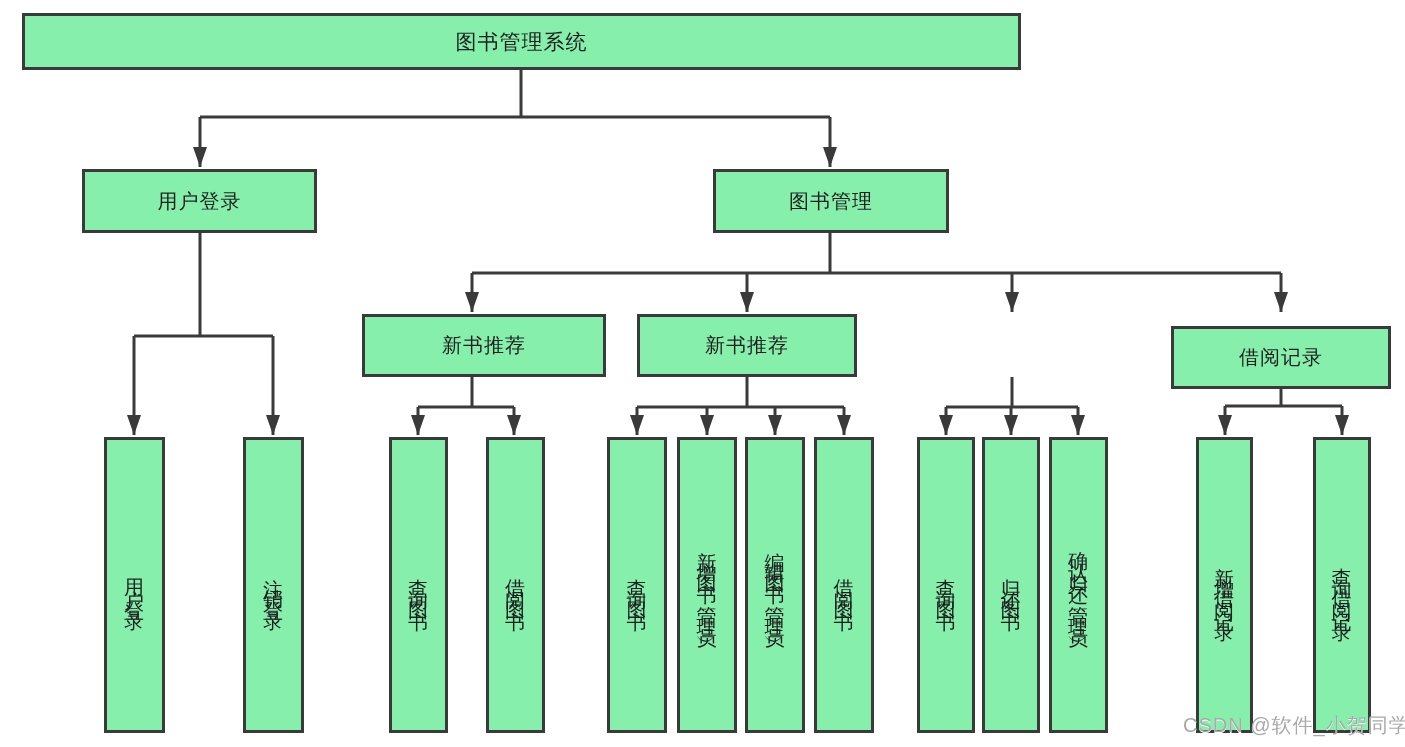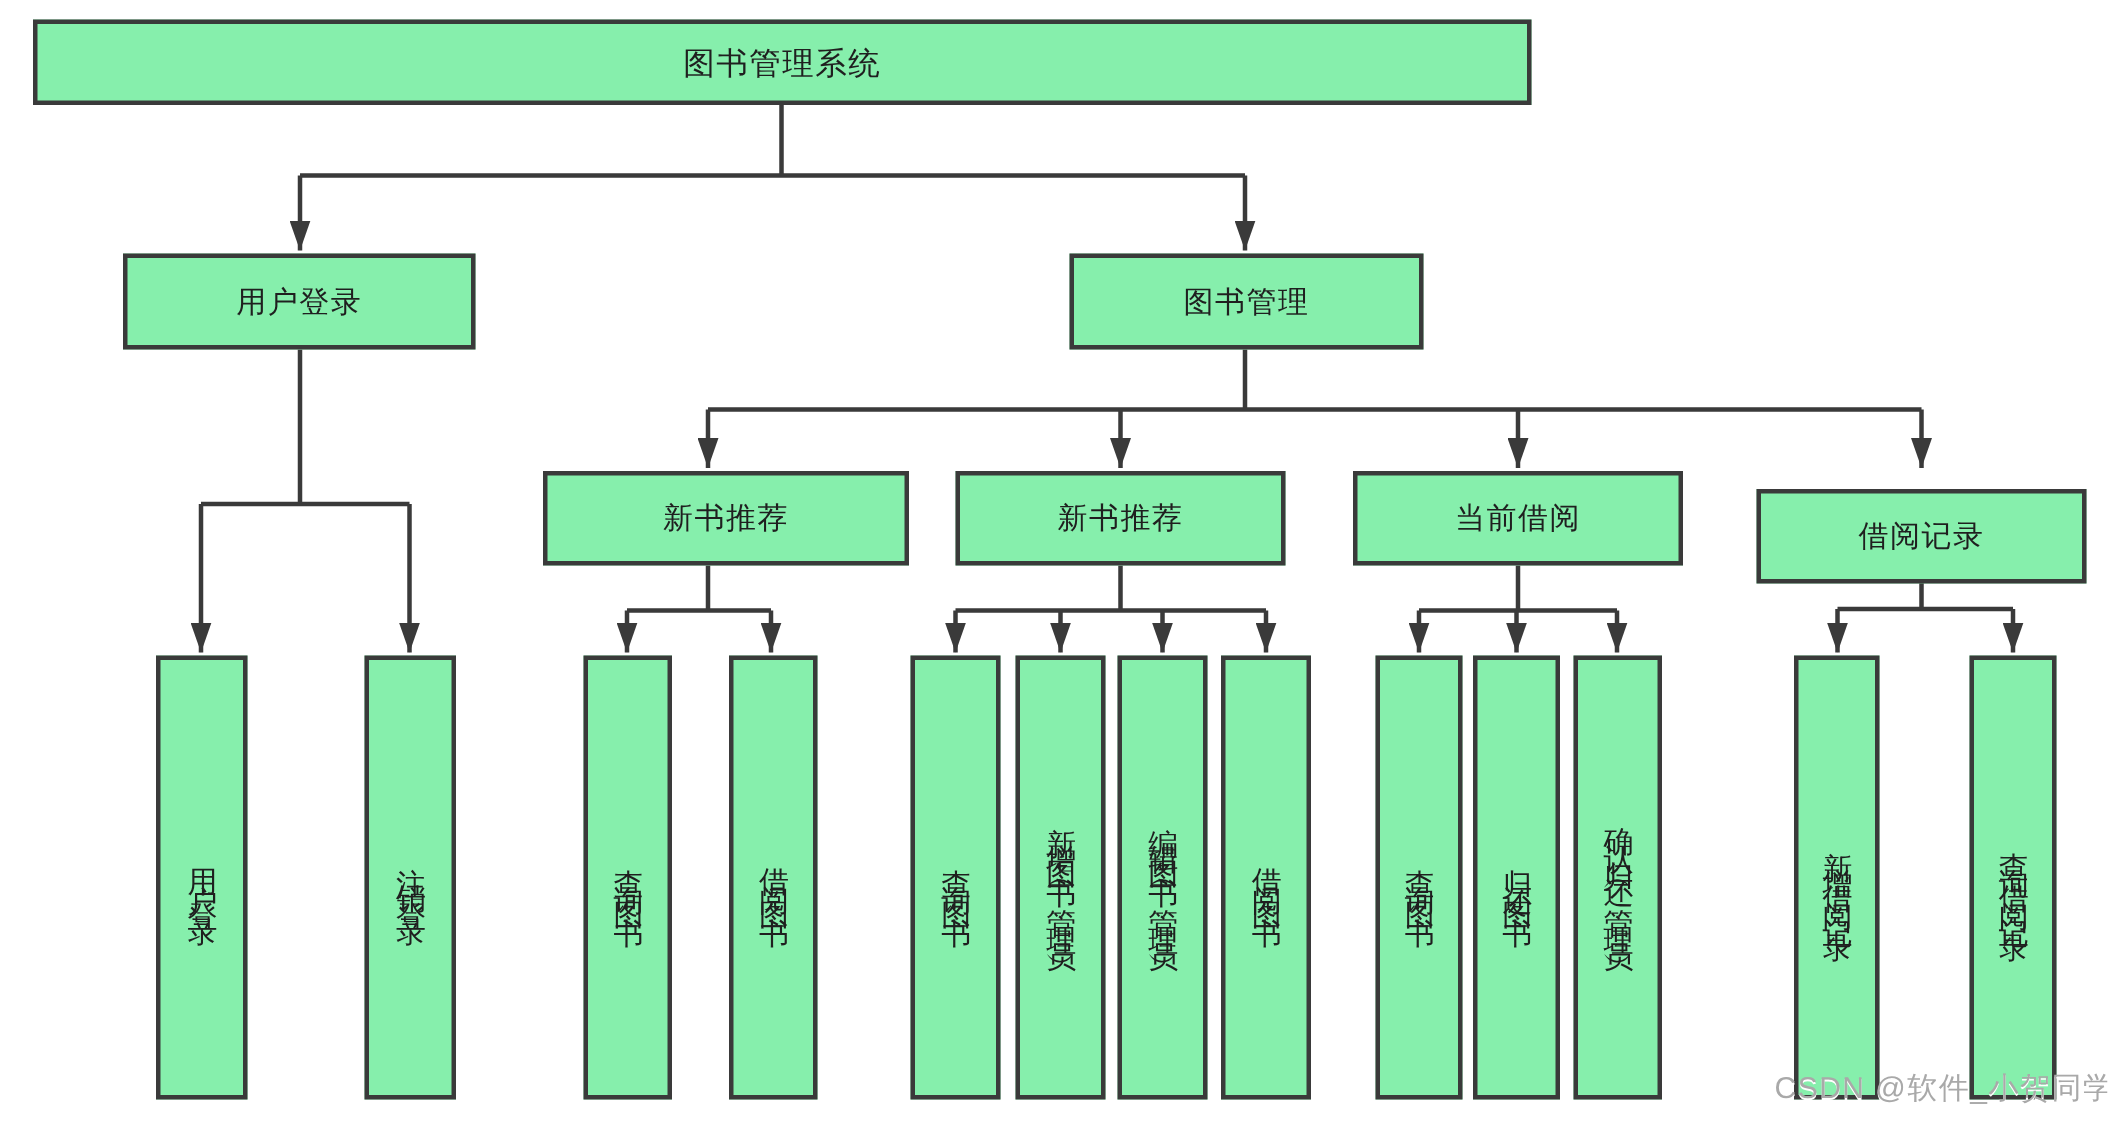--- a/index.html
+++ b/index.html
@@ -70,21 +70,20 @@
     </g>
   </svg>
 
   <div class="node h root" style="left:22px;top:13px;width:999px;height:57px">图书管理系统</div>
 
   <div class="node h" style="left:82px;top:169px;width:235px;height:64px">用户登录</div>
   <div class="node h" style="left:713px;top:169px;width:236px;height:64px">图书管理</div>
 
   <div class="node h" style="left:362px;top:314px;width:244px;height:63px">新书推荐</div>
   <div class="node h" style="left:637px;top:314px;width:220px;height:63px">新书推荐</div>
-  <div class="node h" style="left:902px;top:314px;width:220px;height:63px">当前借阅</div>
   <div class="node h" style="left:1171px;top:326px;width:220px;height:63px">借阅记录</div>
 
   <div class="node v" style="left:104px;top:437px;width:61px;height:296px">用户登录</div>
   <div class="node v" style="left:243px;top:437px;width:61px;height:296px">注销登录</div>
 
   <div class="node v" style="left:389px;top:437px;width:59px;height:296px">查询图书</div>
   <div class="node v" style="left:486px;top:437px;width:59px;height:296px">借阅图书</div>
 
   <div class="node v" style="left:607px;top:437px;width:60px;height:296px">查询图书</div>
   <div class="node v" style="left:677px;top:437px;width:60px;height:296px">新增图书（管理员）</div>

